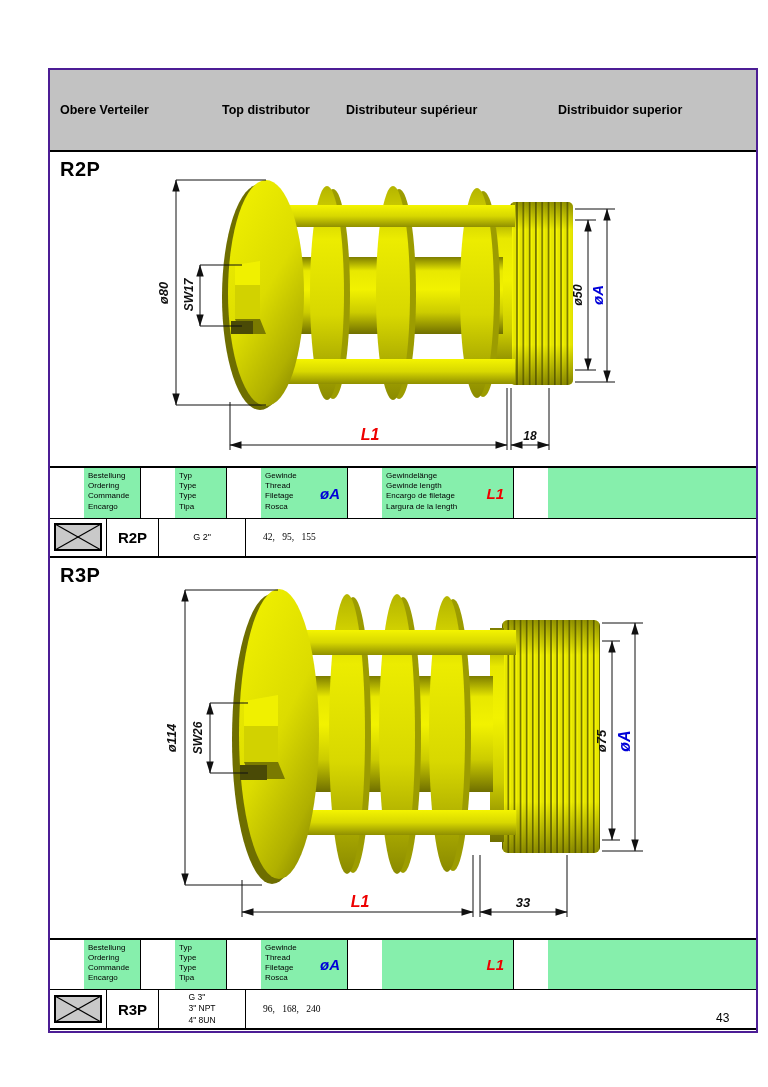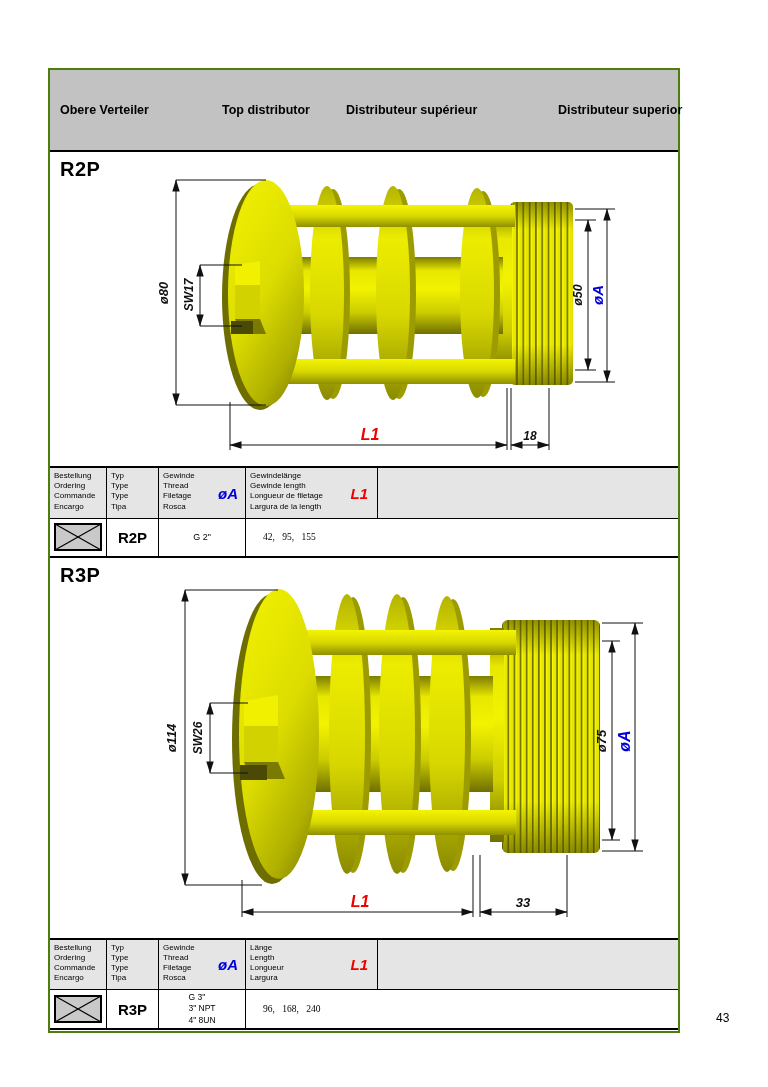--- a/index.html
+++ b/index.html
@@ -1,33 +1,33 @@
 <!DOCTYPE html>
 <html><head>
 <meta charset="utf-8">
 <style>
   html,body{margin:0;padding:0;background:#fff;}
   body{width:768px;height:1087px;position:relative;font-family:"Liberation Sans",sans-serif;color:#000;}
-  .main-box{position:absolute;left:48px;top:68px;width:632px;height:965px;border:2px solid #4d7c0f;box-sizing:border-box;background:#fff;}
+  .main-box{position:absolute;left:48px;top:68px;width:710px;height:965px;border:2px solid #4c1d95;box-sizing:border-box;background:#fff;}
   
   .band{position:relative;height:80px;background:#c2c2c2;border-bottom:2px solid #000;}
   .band .lbl{position:absolute;top:50%;transform:translateY(-50%);font-weight:bold;font-size:12.5px;white-space:nowrap;}
   .lbl-de{left:10px}.lbl-en{left:172px}.lbl-fr{left:296px}.lbl-es{left:508px}
   
   .sect{position:relative;background:#fff;}
   .sect-r2p{height:314px}.sect-r3p{height:380px}
   .sect-title{position:absolute;left:10px;top:6px;font-size:20px;font-weight:bold;letter-spacing:0.5px;}
   .draw{position:absolute;left:0;top:0;}
   
   .spec-table{border-top:2px solid #000;border-bottom:2px solid #000;box-sizing:border-box;}
   .t-head{display:flex;height:49.5px;border-bottom:1.5px solid #000;}
   .t-row{display:flex;}
   .row-r2p{height:37px}.row-r3p{height:38px}
   .cell{box-sizing:border-box;border-right:1.5px solid #000;position:relative;overflow:hidden;}
-  .t-head .cell{background:#e5e5e5;padding:3px 2px 12px 4px;}
+  .t-head .cell{background:#86efac;padding:3px 2px 12px 4px;margin-left:34px;}
   .c1{width:57px}.c2{width:52px}.c3{width:87px}.c4{width:132px}
   .c5{flex:1;background:#fff;border-right:none;}
   .c4d{flex:1;border-right:none;}
   .hlines span{display:block;font-size:8px;line-height:1.28;white-space:nowrap;}
   .dim{position:absolute;top:50%;transform:translateY(-50%);font-weight:bold;font-size:15px;font-style:italic;}
   .dim-blue{color:#0000d8;right:7px;}
   .dim-red{color:#ee0000;right:9px;}
   .cell.mid{display:flex;align-items:center;justify-content:center;border-right:1.5px solid #000;}
   .type-code{font-size:15px;font-weight:bold;}
   .thread-val{font-size:9px;}
@@ -41,21 +41,21 @@
 </style>
 </head>
 <body>
 
 <div class="main-box">
 
   <div class="band">
     <span class="lbl lbl-de">Obere Verteiler</span>
     <span class="lbl lbl-en">Top distributor</span>
     <span class="lbl lbl-fr">Distributeur supérieur</span>
-    <span class="lbl lbl-es">Distributeur superior</span>
+    <span class="lbl lbl-es">Distribuidor superior</span>
   </div>
 
   <div class="sect sect-r2p">
     <div class="sect-title">R2P</div>
     <svg class="draw" width="658" height="314" viewBox="0 0 658 314">
       <defs>
         <linearGradient id="cylA" x1="0" y1="0" x2="0" y2="1">
           <stop offset="0" stop-color="#7d7d00"></stop>
             <stop offset="0.18" stop-color="#e8e800"></stop>
           <stop offset="0.42" stop-color="#f2f200"></stop>
@@ -176,21 +176,21 @@
           <span>Thread</span>
           <span>Filetage</span>
           <span>Rosca</span>
         </div>
         <span class="dim dim-blue">øA</span>
       </div>
       <div class="cell c4">
         <div class="hlines">
           <span>Gewindelänge</span>
           <span>Gewinde length</span>
-          <span>Longueur de filetage</span>
+          <span>Encargo de filetage</span>
           <span>Largura de la length</span>
         </div>
         <span class="dim dim-red">L1</span>
       </div>
       <div class="cell c5"></div>
     </div>
     <div class="t-row row-r2p">
       <div class="cell c1 mid">
         <div class="env-wrap">
           <svg width="48" height="28" viewBox="0 0 48 28">
@@ -332,26 +332,20 @@
       <div class="cell c3">
         <div class="hlines">
           <span>Gewinde</span>
           <span>Thread</span>
           <span>Filetage</span>
           <span>Rosca</span>
         </div>
         <span class="dim dim-blue">øA</span>
       </div>
       <div class="cell c4">
-        <div class="hlines">
-          <span>Länge</span>
-          <span>Length</span>
-          <span>Longueur</span>
-          <span>Largura</span>
-        </div>
         <span class="dim dim-red">L1</span>
       </div>
       <div class="cell c5"></div>
     </div>
     <div class="t-row row-r3p">
       <div class="cell c1 mid">
         <div class="env-wrap">
           <svg width="48" height="28" viewBox="0 0 48 28">
             <rect x="1" y="1" width="46" height="26" fill="#c9c9c9" stroke="#000" stroke-width="2"></rect>
             <line x1="1" y1="1" x2="47" y2="27" stroke="#000" stroke-width="1.2"></line>

